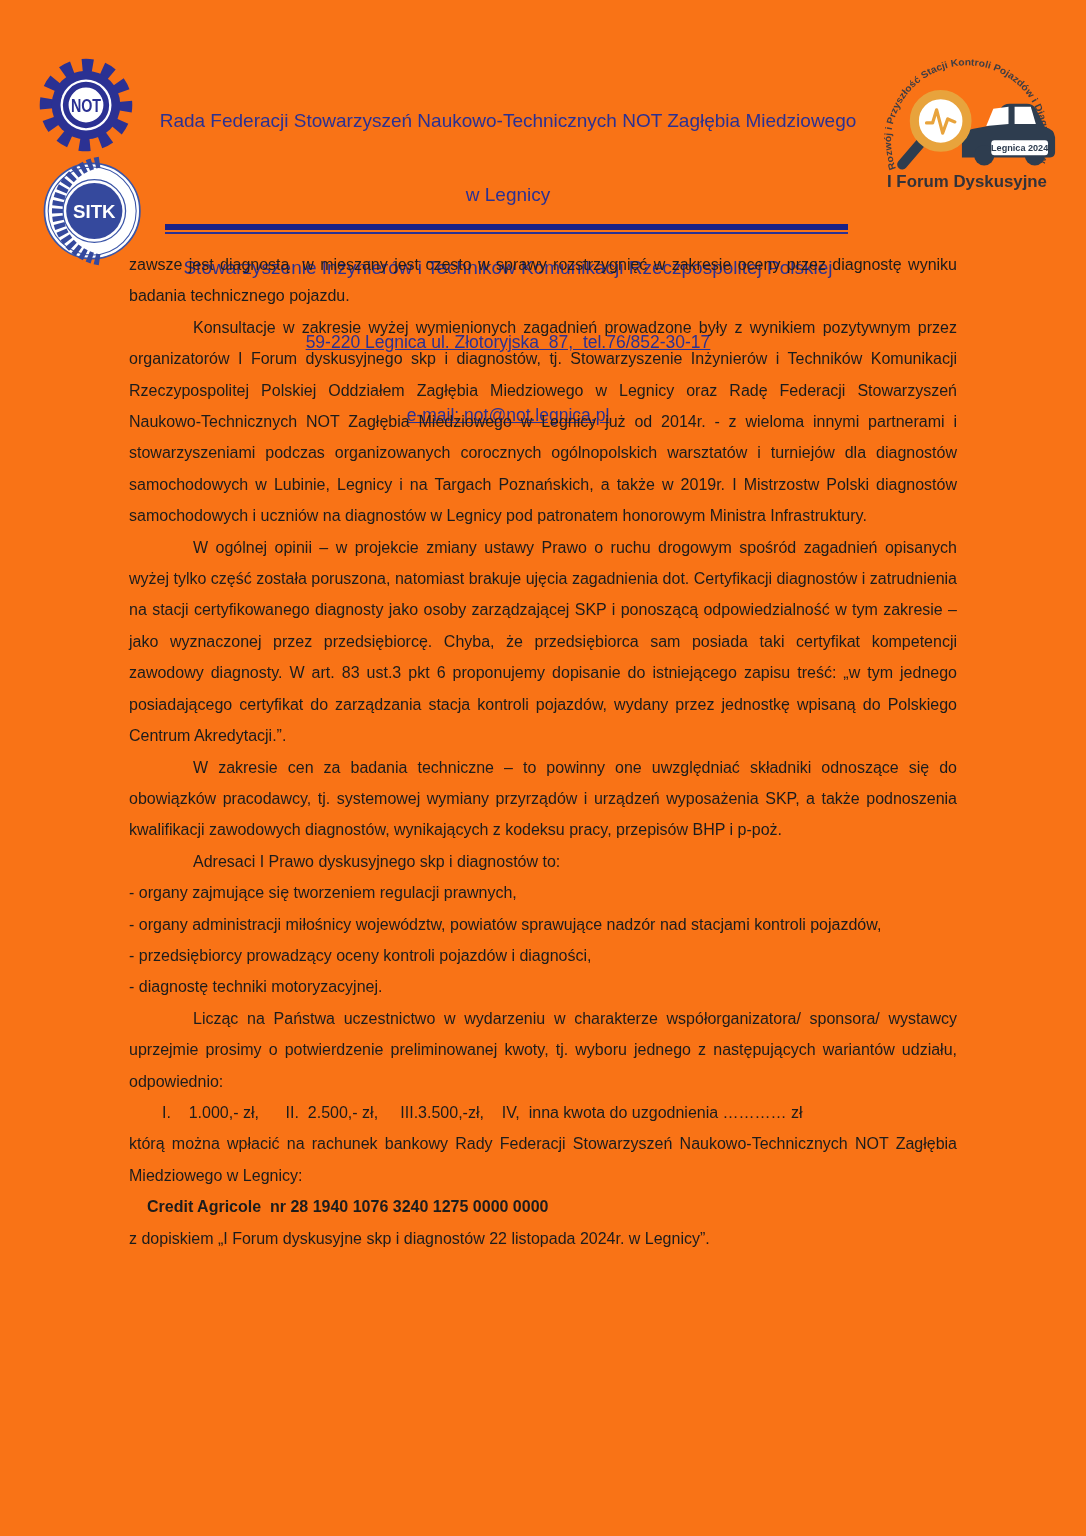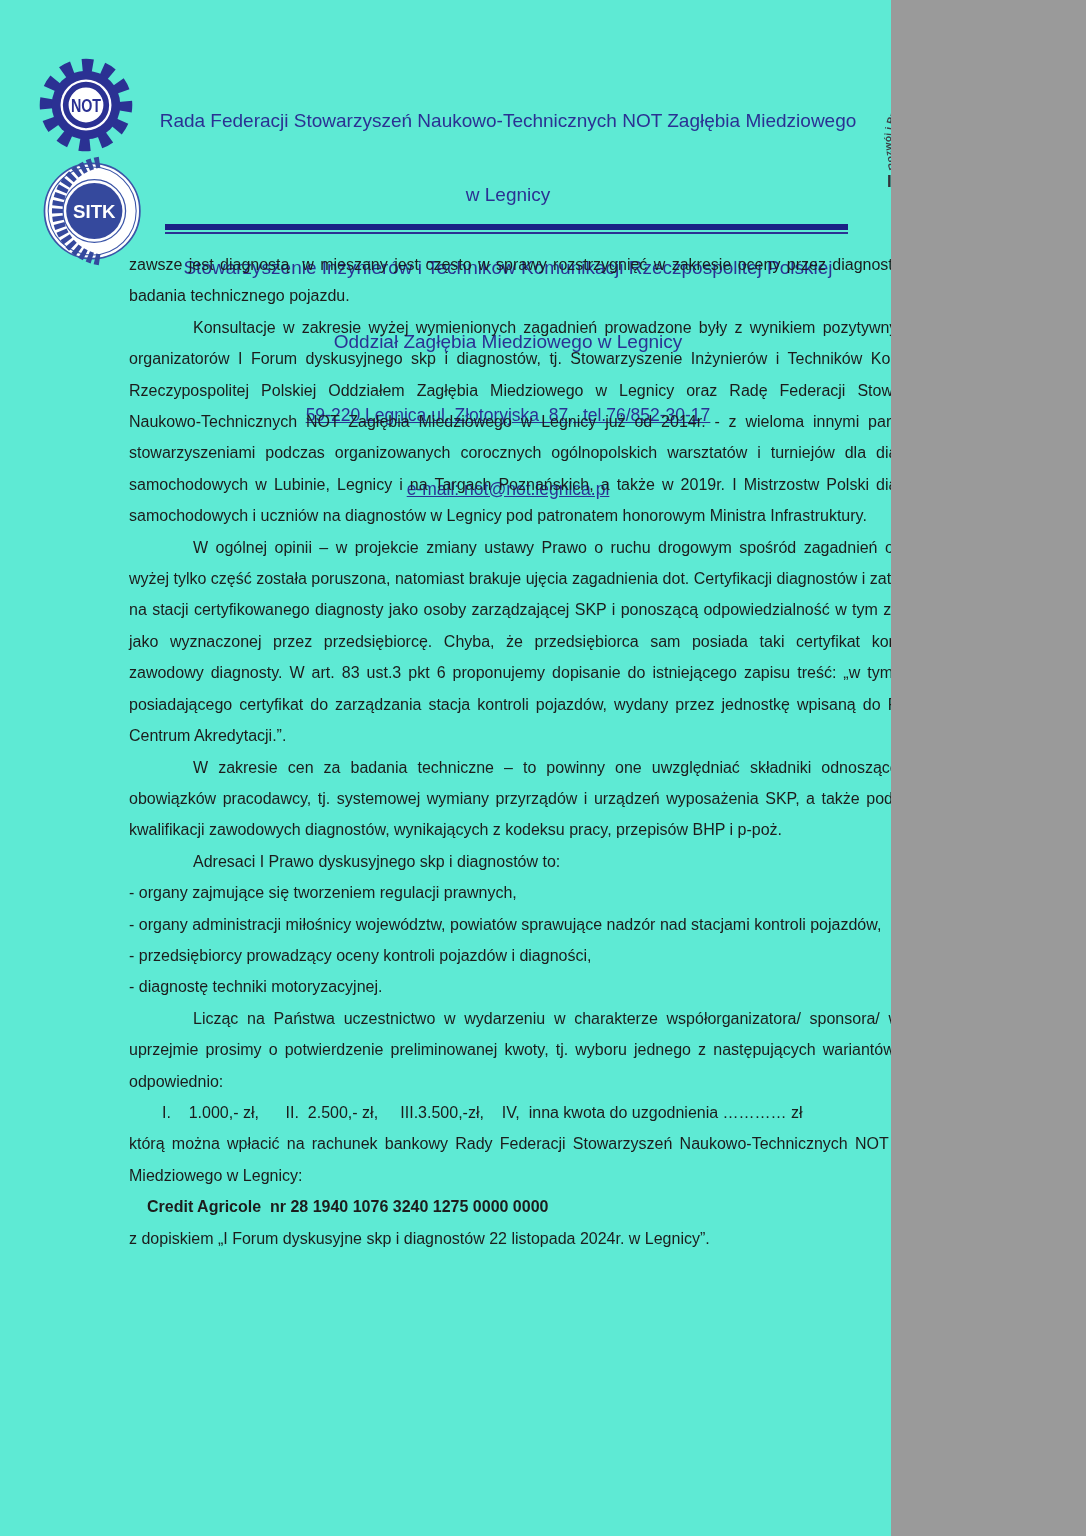--- a/index.html
+++ b/index.html
@@ -1,19 +1,19 @@
 <!DOCTYPE html>
 <html lang="pl"><head>
 <meta charset="utf-8">
 <style>
   html,body{margin:0;padding:0;background:#9a9a9a;}
   .page{
     position:relative;
-    width:891px;height:1536px;
-    background:#5eead4;
+    width:1086px;height:1536px;
+    background:#f97316;
     font-family:"Liberation Sans", sans-serif;
     overflow:hidden;
   }
   
   .letterhead{position:absolute;left:0;top:0;width:1086px;height:260px;}
   .not-logo{position:absolute;left:34px;top:50px;width:104px;height:110px;}
   .sitk-logo{position:absolute;left:36px;top:156px;width:106px;height:110px;}
   .forum-logo{position:absolute;left:862px;top:46px;width:210px;height:162px;}
   .header-text{
     position:absolute;left:150px;top:60px;width:716px;
@@ -66,21 +66,20 @@
         <circle cx="55" cy="50" r="29.5" fill="#ffffff" stroke="#3b55a8" stroke-width="1.2"></circle>
         <circle cx="55" cy="50" r="26.5" fill="#35499d"></circle>
         <text x="55" y="56.5" text-anchor="middle" font-family="Liberation Sans, sans-serif" font-size="17" font-weight="bold" fill="#ffffff" textLength="40" lengthAdjust="spacingAndGlyphs">SITK</text>
       </svg>
     </div>
 
     <div class="header-text">
       <div class="header-line">Rada Federacji Stowarzyszeń Naukowo-Technicznych NOT Zagłębia Miedziowego</div>
       <div class="header-line">w Legnicy</div>
       <div class="header-line">Stowarzyszenie Inżynierów i Techników Komunikacji Rzeczpospolitej Polskiej</div>
-      <div class="header-line">Oddział Zagłębia Miedziowego w Legnicy</div>
       <div class="header-line small">59-220 Legnica ul. Złotoryjska  87,  tel.76/852-30-17</div>
       <div class="header-line small">e-mail: not@not.legnica.pl</div>
     </div>
 
     <div class="forum-logo">
       <svg viewBox="0 0 200 160" width="210" height="162">
         <defs>
           <path id="arcpath" d="M 30 121 A 75 75 0 1 1 170 121" fill="none"></path>
         </defs>
         <text font-family="Liberation Sans, sans-serif" font-size="9.5" font-weight="bold" fill="#3d3d44">

